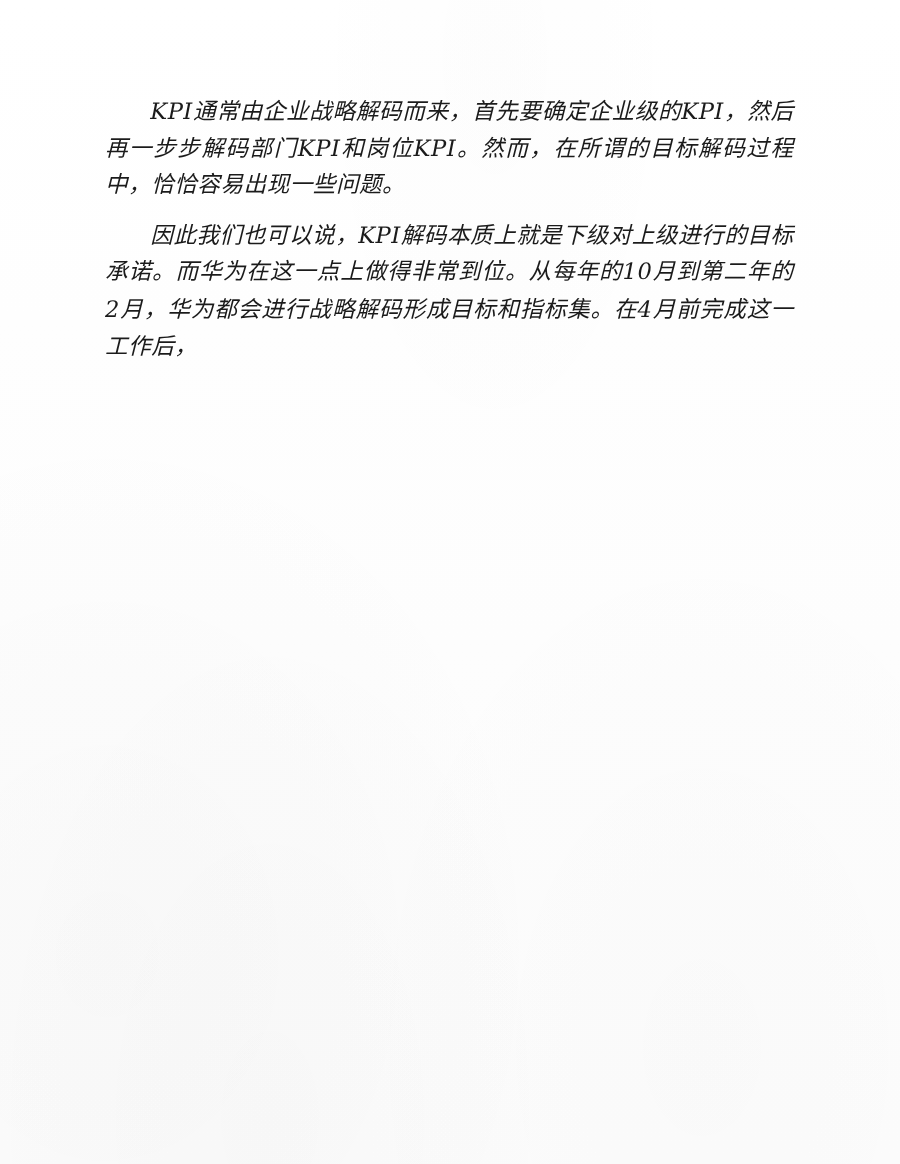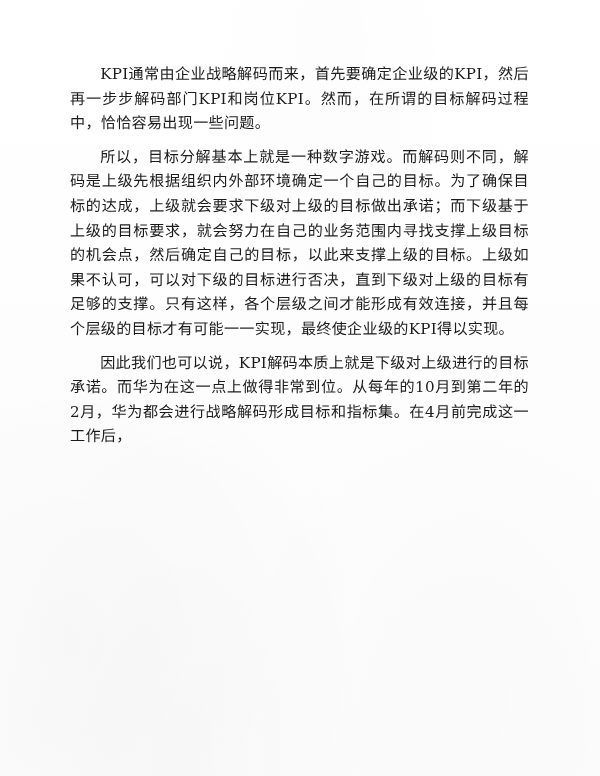--- a/index.html
+++ b/index.html
@@ -46,39 +46,39 @@
   p.para {
     margin: 0 0 9px 0;
     font-size: 15.1px;
     line-height: 24.6px;
     color: #1b1b1b;
     text-align: justify;
     text-justify: inter-character;
     text-indent: 2em;
     letter-spacing: 0.02em;
     word-break: break-all;
+    font-style: italic;
     -webkit-font-smoothing: antialiased;
   }
 
   p.para:last-child {
     margin-bottom: 0;
   }
 </style>
 </head>
 <body>
 
 <div id="page">
 
   <div id="paper-texture"></div>
 
   <div id="text-column">
 
     <p class="para">KPI通常由企业战略解码而来，首先要确定企业级的KPI，然后再一步步解码部门KPI和岗位KPI。然而，在所谓的目标解码过程中，恰恰容易出现一些问题。</p>
 
 
 
-    <p class="para">所以，目标分解基本上就是一种数字游戏。而解码则不同，解码是上级先根据组织内外部环境确定一个自己的目标。为了确保目标的达成，上级就会要求下级对上级的目标做出承诺；而下级基于上级的目标要求，就会努力在自己的业务范围内寻找支撑上级目标的机会点，然后确定自己的目标，以此来支撑上级的目标。上级如果不认可，可以对下级的目标进行否决，直到下级对上级的目标有足够的支撑。只有这样，各个层级之间才能形成有效连接，并且每个层级的目标才有可能一一实现，最终使企业级的KPI得以实现。</p>
 
     <p class="para">因此我们也可以说，KPI解码本质上就是下级对上级进行的目标承诺。而华为在这一点上做得非常到位。从每年的10月到第二年的2月，华为都会进行战略解码形成目标和指标集。在4月前完成这一工作后，</p>
 
   </div>
 
 </div>
 
 </body></html>

